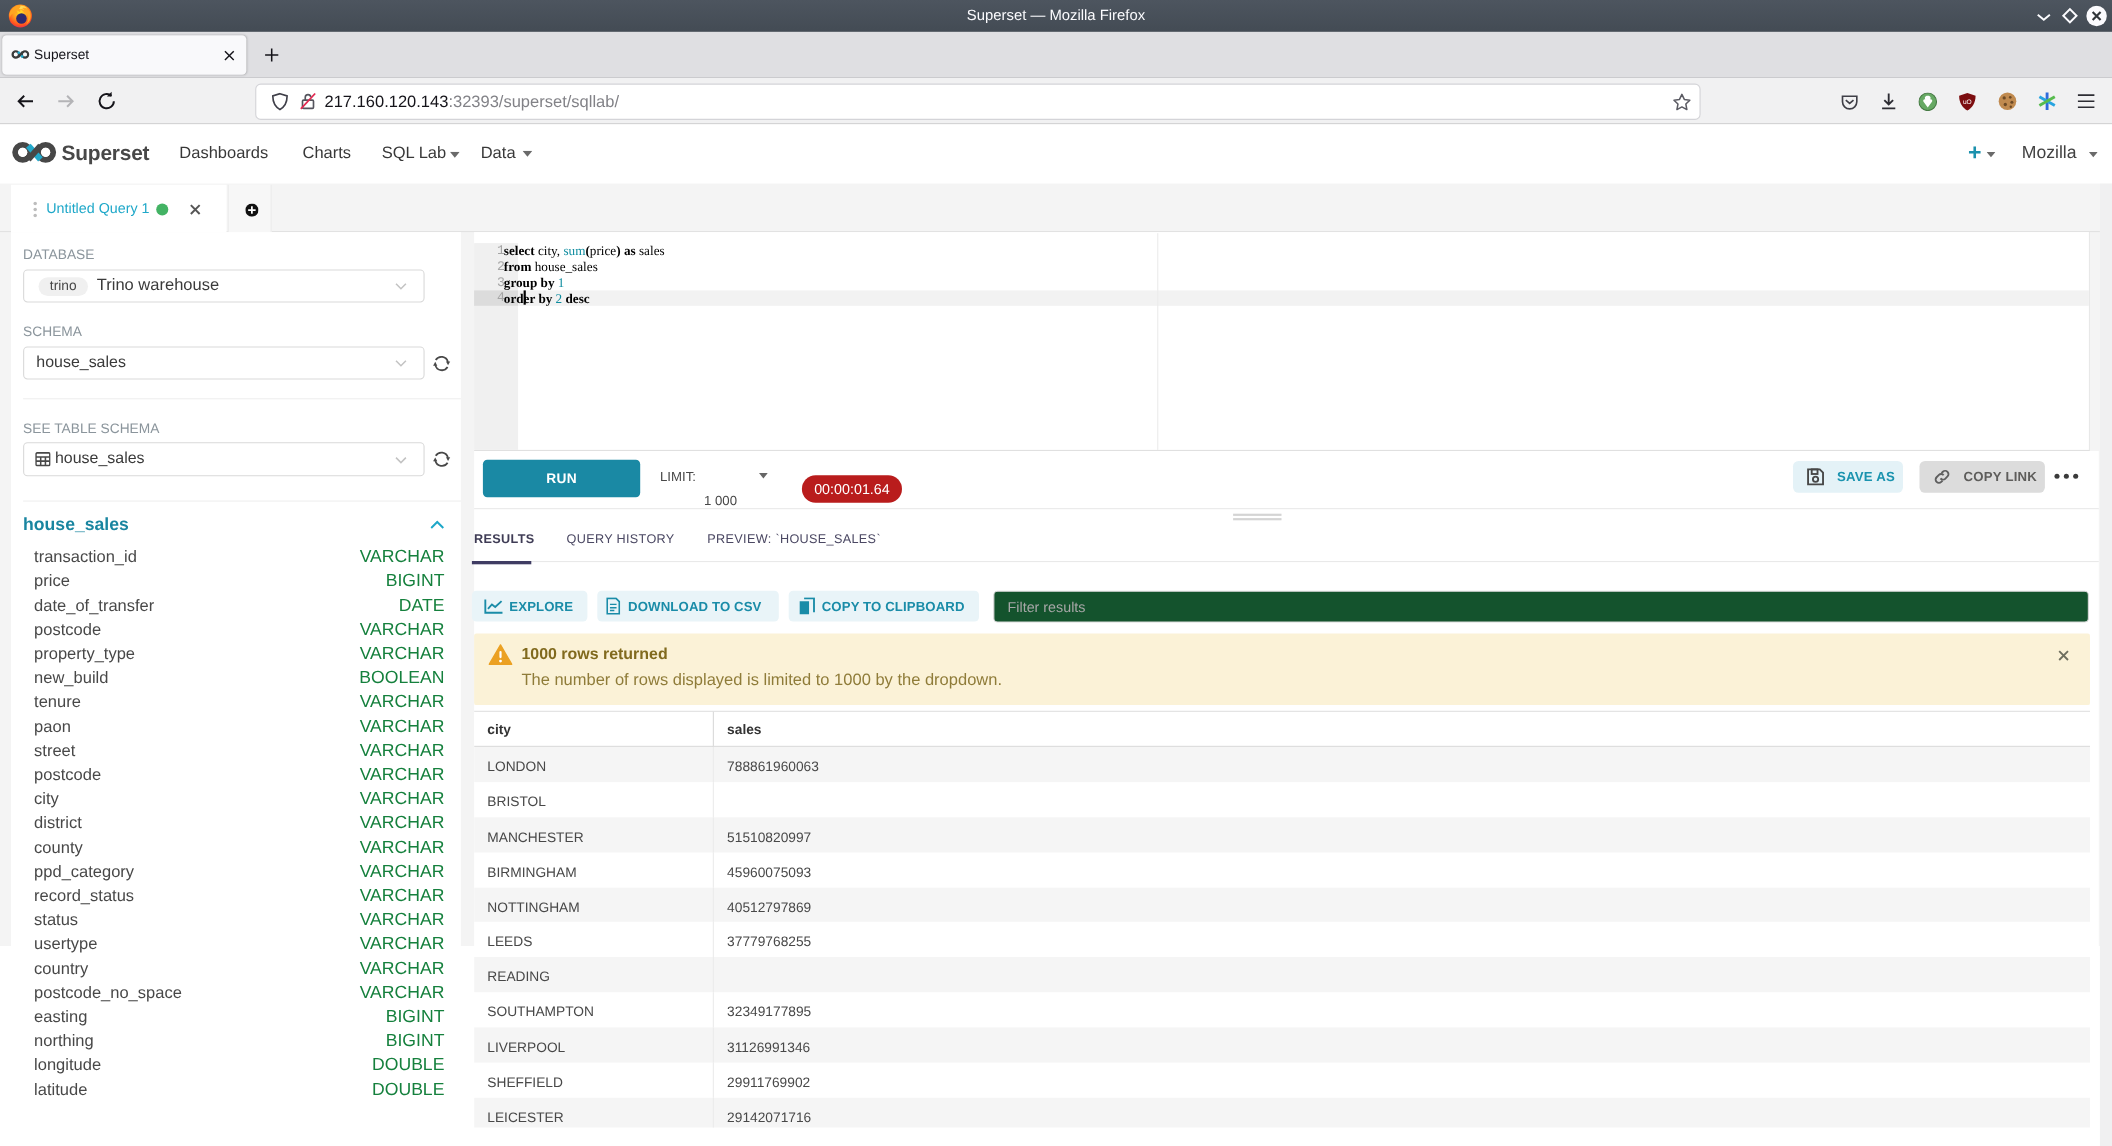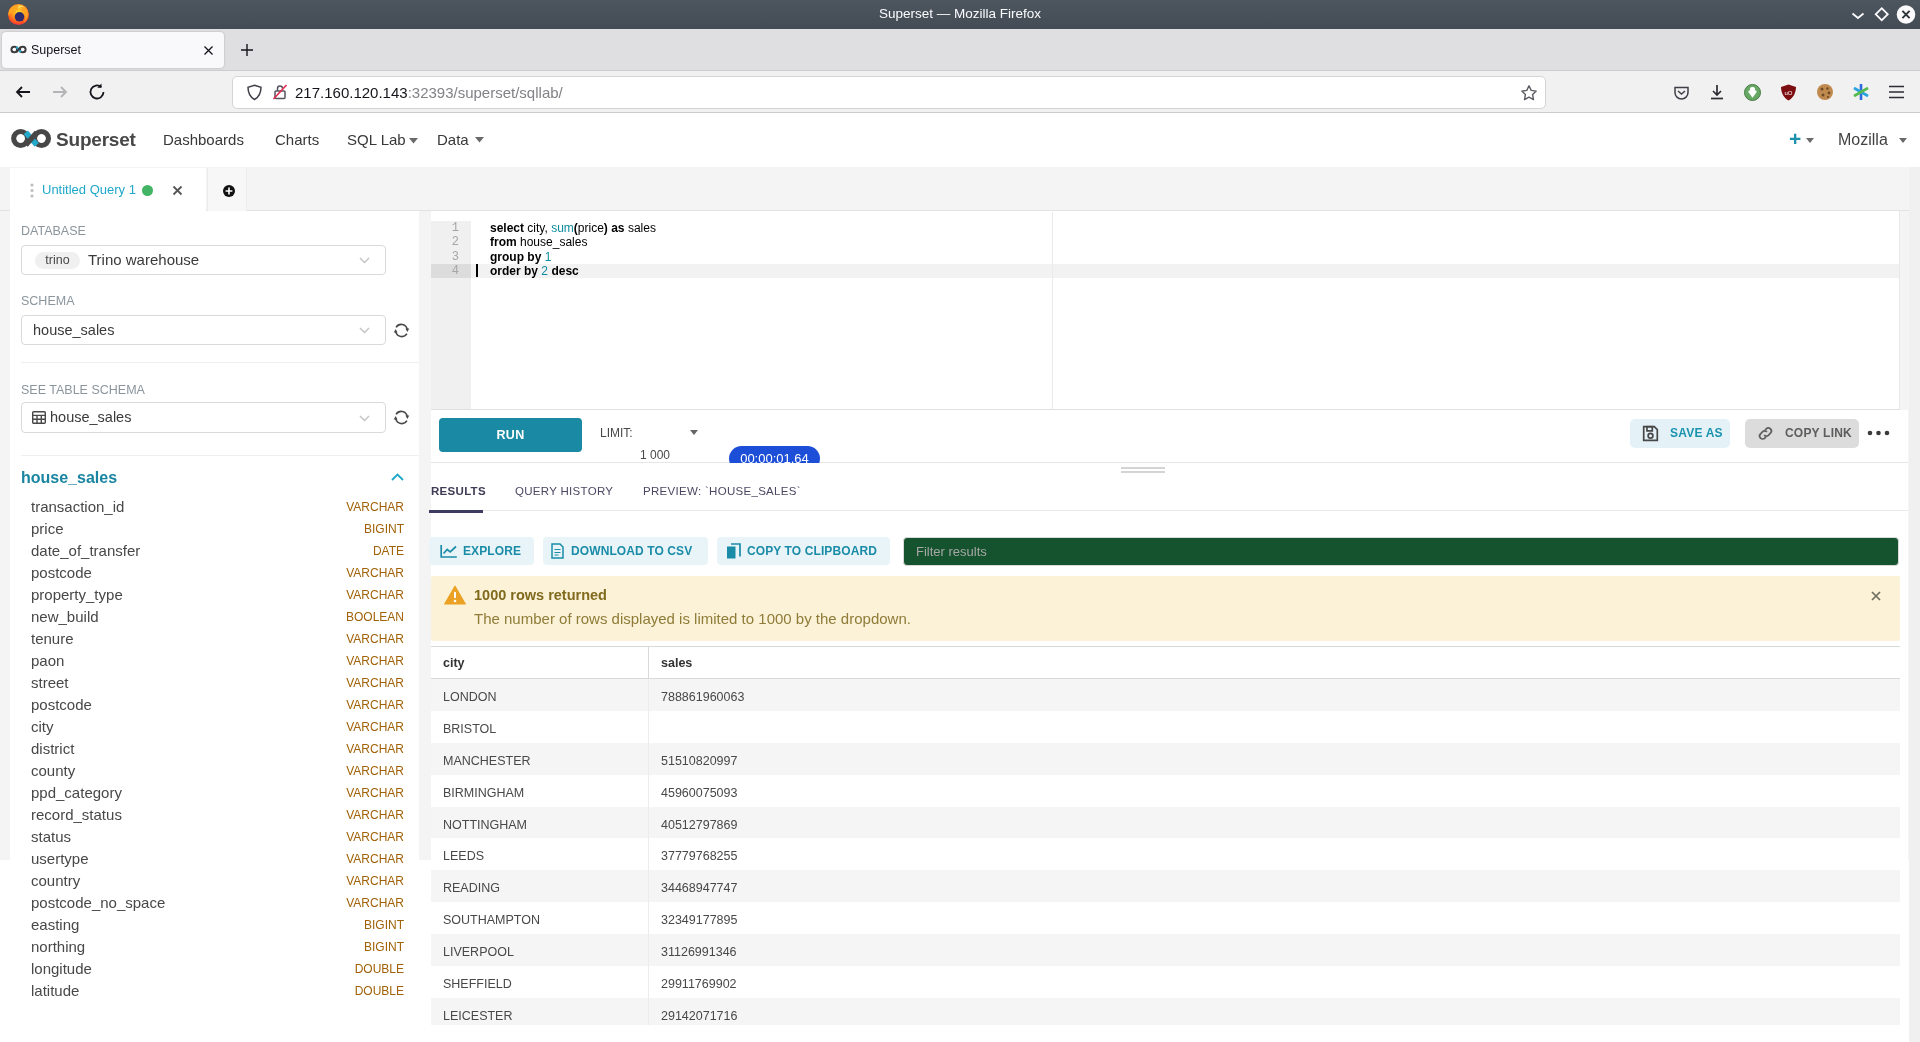--- a/index.html
+++ b/index.html
@@ -1,21 +1,21 @@
 <!DOCTYPE html>
 <html><head>
 <meta charset="utf-8">
 <style>
   * { margin:0; padding:0; box-sizing:border-box; }
   html,body { width:1920px; height:1042px; overflow:hidden; }
   #root { position:relative; width:1920px; height:860px; background:#f4f4f4; font-family:"Liberation Sans", sans-serif; }
   .abs { position:absolute; }
   .crow { height:22px; line-height:22px; display:flex; justify-content:space-between; align-items:center; }
   .crow span { font-size:15px; color:#484848; }
-  .crow i { font-style:normal; font-size:12px; color:#a16207; }
+  .crow i { font-style:normal; font-size:16px; color:#15803d; }
   .trow { height:31.9px; }
   .trow.odd { background:#f5f5f5; }
   .trow .c1 { float:left; width:218px; height:31.9px; line-height:36px; padding-left:12px; font-size:12.5px; color:#484848; border-right:1px solid #ececec; }
   .trow .c2 { float:left; width:600px; height:31.9px; line-height:36px; padding-left:12px; font-size:12.5px; color:#484848; }
 </style>
 </head>
 <body>
 <div id="root">
 
   <div class="abs" style="left:0;top:0;width:1920px;height:29px;background:linear-gradient(180deg,#4d555f 0%,#434b54 100%);"></div>
@@ -316,34 +316,34 @@
   <div class="abs" style="left:431px;top:211px;width:1469px;height:199px;background:#ffffff;border-bottom:1px solid #e0e0e0;border-right:1px solid #e8e8e8;"></div>
 
   <div class="abs" style="left:431px;top:221px;width:40px;height:188px;background:#f0f0f0;"></div>
   <div class="abs" style="left:431px;top:263.7px;width:40px;height:14.3px;background:#dcdcdc;"></div>
   <div class="abs" style="left:431px;top:221px;width:28px;text-align:right;font-family:'Liberation Mono',monospace;font-size:12px;line-height:14.25px;color:#a5a5a5;">1<br>2<br>3<br>4</div>
 
   <div class="abs" style="left:471px;top:263.7px;width:1428px;height:14.3px;background:#f2f2f2;"></div>
 
   <div class="abs" style="left:1052px;top:212px;width:1px;height:197px;background:#ebebeb;"></div>
 
-  <pre class="abs" style="left:490px;top:221px;font-family:Liberation Sans, sans-serif;font-size:12px;line-height:14.25px;color:#000;"><b>select</b> city, <span style="color:#0e8c9f;">sum</span><b>(</b>price<b>)</b> <b>as</b> sales
+  <pre class="abs" style="left:458px;top:221px;font-family:Liberation Serif, serif;font-size:12px;line-height:14.25px;color:#000;"><b>select</b> city, <span style="color:#0e8c9f;">sum</span><b>(</b>price<b>)</b> <b>as</b> sales
 <b>from</b> house_sales
 <b>group by</b> <span style="color:#0e8c9f;">1</span>
 <b>order by</b> <span style="color:#0e8c9f;">2</span> <b>desc</b></pre>
   <div class="abs" style="left:476px;top:264px;width:2px;height:13px;background:#000;"></div>
 
   <div class="abs" style="left:431px;top:410px;width:1477px;height:53px;background:#ffffff;border-bottom:1px solid #e6e6e6;"></div>
   <div class="abs" style="left:439px;top:418px;width:143px;height:34px;background:#1a89a4;border-radius:4px;color:#fff;font-size:12.5px;font-weight:bold;text-align:center;line-height:34px;letter-spacing:0.3px;">RUN</div>
   <div class="abs" style="left:600px;top:426px;height:14px;line-height:14px;font-size:12px;color:#484848;">LIMIT:</div>
   <div class="abs" style="left:640px;top:426px;height:14px;line-height:14px;font-size:12px;color:#484848;margin-top:22px;">1 000</div>
   <svg class="abs" style="left:690px;top:430px;" width="8" height="5.5" viewBox="0 0 9 6">
       <path d="M0 0 L4.5 5.5 L9 0 Z" fill="#666"></path>
     </svg>
-  <div class="abs" style="left:729px;top:446px;width:91px;height:25px;background:#1d4ed8;border-radius:13px;color:#fff;font-size:13px;text-align:center;line-height:25px;">00:00:01.64</div>
+  <div class="abs" style="left:729px;top:432px;width:91px;height:25px;background:#b91c1c;border-radius:13px;color:#fff;font-size:13px;text-align:center;line-height:25px;">00:00:01.64</div>
 
   <div class="abs" style="left:1630px;top:419px;width:100px;height:29px;background:#e4f2f7;border-radius:5px;"></div>
   <svg class="abs" style="left:1642px;top:425px;" width="17" height="17" viewBox="0 0 17 17">
     <path d="M1.7 1.7 h10.6 l3 3 v10.6 h-13.6 Z" fill="none" stroke="#474747" stroke-width="1.7"></path>
     <rect x="5" y="1.7" width="5.3" height="4.2" fill="none" stroke="#474747" stroke-width="1.7"></rect>
     <circle cx="8.5" cy="10.7" r="2.4" fill="none" stroke="#474747" stroke-width="1.7"></circle>
   </svg>
   <div class="abs" style="left:1670px;top:419px;height:29px;line-height:29px;font-size:12px;font-weight:bold;color:#1a93af;letter-spacing:0.2px;">SAVE AS</div>
 
   <div class="abs" style="left:1745px;top:419px;width:114px;height:29px;background:#dcdcdc;border-radius:5px;"></div>
@@ -424,21 +424,20 @@
     <div class="trow odd">
         <div class="c1">NOTTINGHAM</div>
         <div class="c2">40512797869</div>
       </div>
     <div class="trow">
         <div class="c1">LEEDS</div>
         <div class="c2">37779768255</div>
       </div>
     <div class="trow odd">
         <div class="c1">READING</div>
-        <div class="c2">34468947747</div>
       </div>
     <div class="trow">
         <div class="c1">SOUTHAMPTON</div>
         <div class="c2">32349177895</div>
       </div>
     <div class="trow odd">
         <div class="c1">LIVERPOOL</div>
         <div class="c2">31126991346</div>
       </div>
     <div class="trow">

